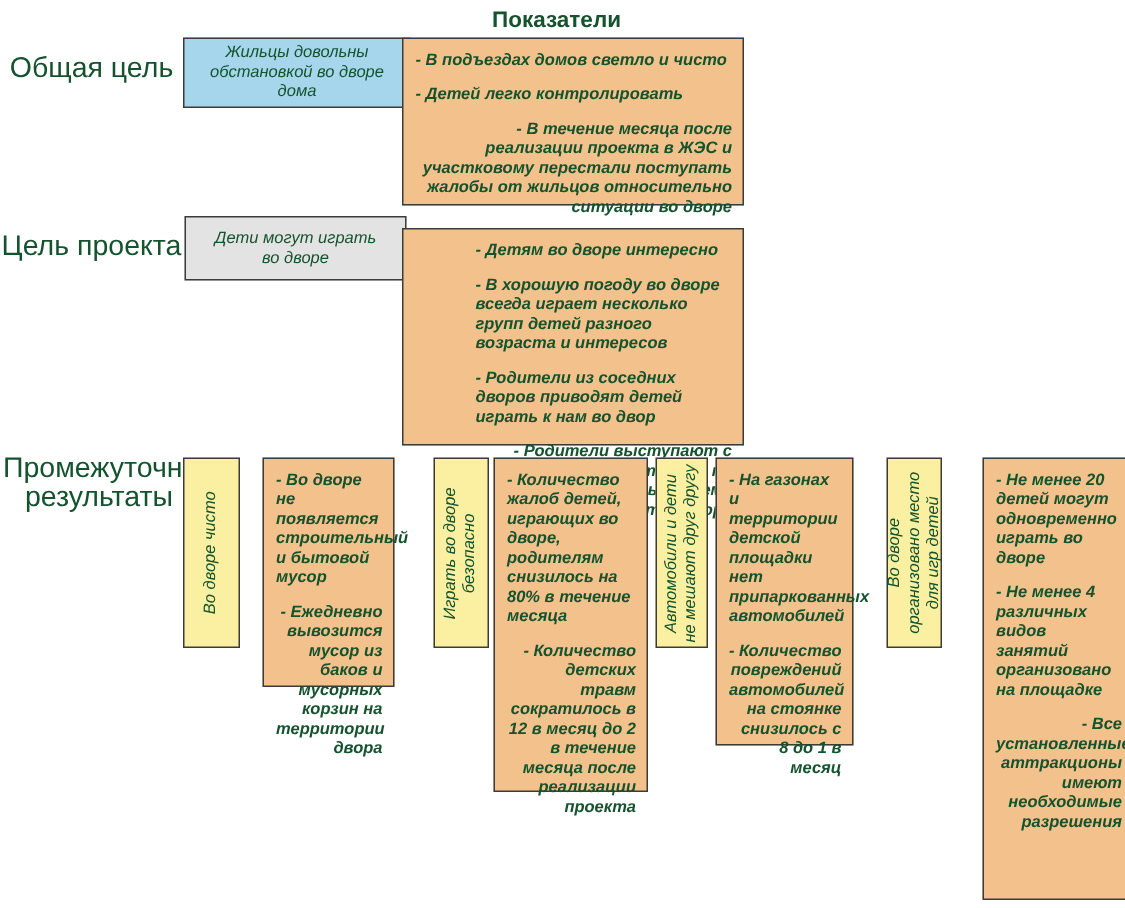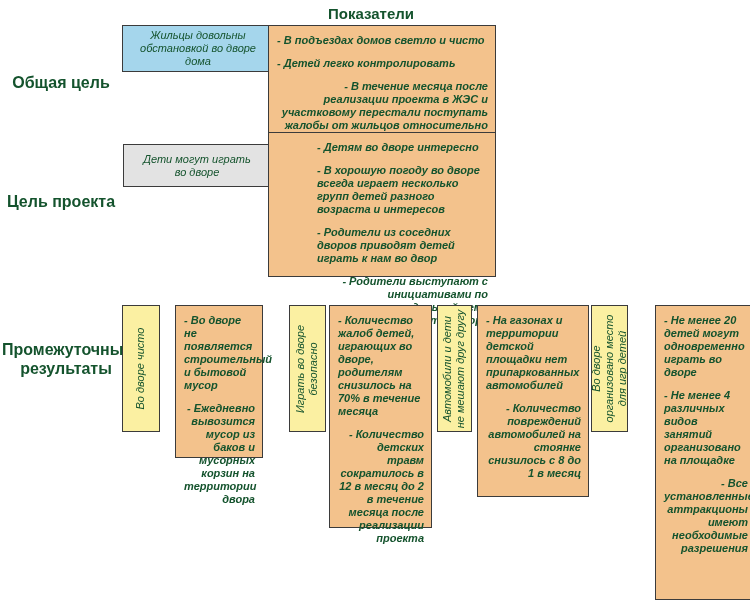--- a/index.html
+++ b/index.html
@@ -4,23 +4,22 @@
 <style>
   html, body { margin:0; padding:0; background:#fff; }
   .canvas {
     position:relative; width:750px; height:605px; background:#ffffff;
     font-family:"Liberation Sans", sans-serif; color:#14532d; overflow:hidden;
   }
   .title {
     position:absolute; font-weight:bold; font-size:15px; text-align:center;
   }
   .row-label {
-    position:absolute; font-weight:bold; font-size:16px; line-height:19px;
+    position:absolute; font-weight:normal; font-size:19px; line-height:19px;
     text-align:center;
-    margin-top:37px;
   }
   .box {
     position:absolute; box-sizing:border-box; border:1.5px solid #3b3b3b;
   }
   .goal {
     background:#a5d6ec; display:flex; flex-direction:column;
     align-items:center; justify-content:center;
     font-style:italic; font-size:11px; line-height:13px; text-align:center;
   }
   .goal.grey { background:#e3e3e3; }
@@ -59,21 +58,21 @@
     <div class="bullet">- В течение месяца после реализации проекта в ЖЭС и участковому перестали поступать жалобы от жильцов относительно ситуации во дворе</div>
   </div>
 
   <div class="row-label" style="left:0px; top:155px; width:122px;">Цель проекта</div>
 
   <div class="box goal grey" style="left:123px; top:144px; width:148px; height:43px;">
     <div>Дети могут играть</div>
     <div>во дворе</div>
   </div>
 
-  <div class="box ind" style="left:268px; top:132px; width:228px; height:145px;padding-left:48px;">
+  <div class="box ind" style="left:268px; top:152px; width:228px; height:145px;padding-left:48px;">
     <div class="bullet">- Детям во дворе интересно</div>
     <div class="bullet">- В хорошую погоду во дворе всегда играет несколько групп детей разного возраста и интересов</div>
     <div class="bullet">- Родители из соседних дворов приводят детей играть к нам во двор</div>
     <div class="bullet">- Родители выступают с инициативами по дальнейшему благоустройству двора</div>
   </div>
 
   <div class="row-label" style="left:2px; top:303px; width:128px;">Промежуточные результаты</div>
 
   <div class="box vert" style="left:122px; top:305px; width:38px; height:127px;">
     <div class="rot">
@@ -85,31 +84,31 @@
     <div class="bullet">- Ежедневно вывозится мусор из баков и мусорных корзин на территории двора</div>
   </div>
 
   <div class="box vert" style="left:289px; top:305px; width:37px; height:127px;">
     <div class="rot">
       <div>Играть во дворе</div>
       <div>безопасно</div>
     </div>
   </div>
   <div class="box ind" style="left:329px; top:305px; width:103px; height:223px;">
-    <div class="bullet">- Количество жалоб детей, играющих во дворе, родителям снизилось на 70% в течение месяца</div>
+    <div class="bullet">- Количество жалоб детей, играющих во дворе, родителям снизилось на 80% в течение месяца</div>
     <div class="bullet">- Количество детских травм сократилось в 12 в месяц до 2 в течение месяца после реализации проекта</div>
   </div>
 
   <div class="box vert" style="left:437px; top:305px; width:35px; height:127px;">
     <div class="rot">
       <div>Автомобили и дети</div>
       <div>не мешают друг другу</div>
     </div>
   </div>
-  <div class="box ind" style="left:477px; top:305px; width:112px; height:192px;">
+  <div class="box ind" style="left:477px; top:305px; width:92px; height:192px;">
     <div class="bullet">- На газонах и территории детской площадки нет припаркованных автомобилей</div>
     <div class="bullet">- Количество повреждений автомобилей на стоянке снизилось с 8 до 1 в месяц</div>
   </div>
 
   <div class="box vert" style="left:591px; top:305px; width:37px; height:127px;">
     <div class="rot">
       <div>Во дворе</div>
       <div>организовано место</div>
       <div>для игр детей</div>
     </div>

